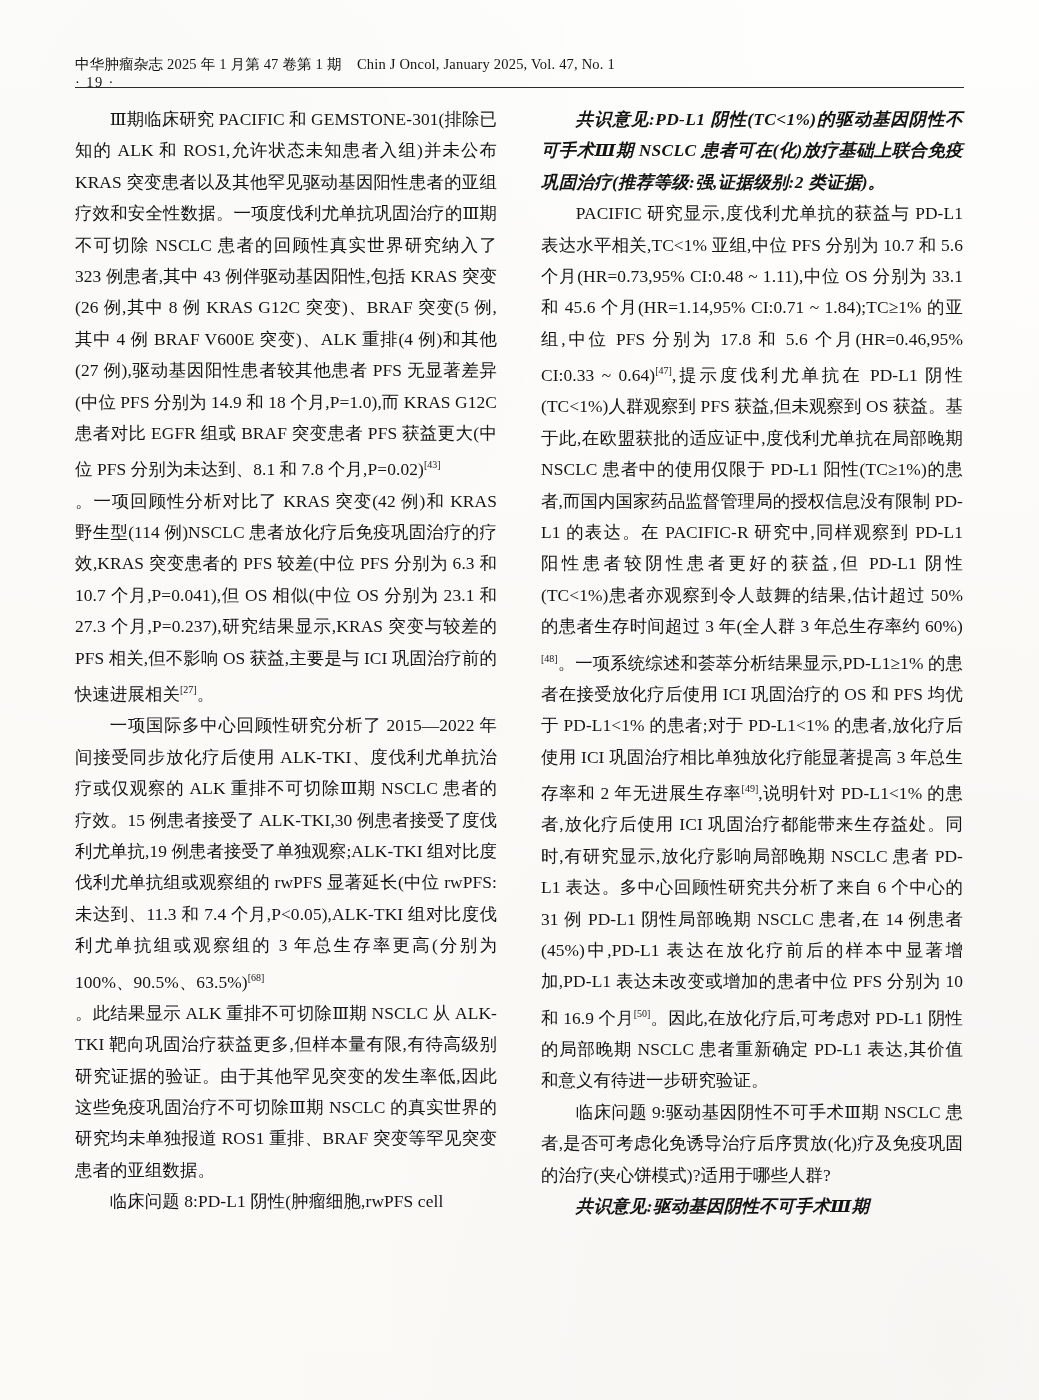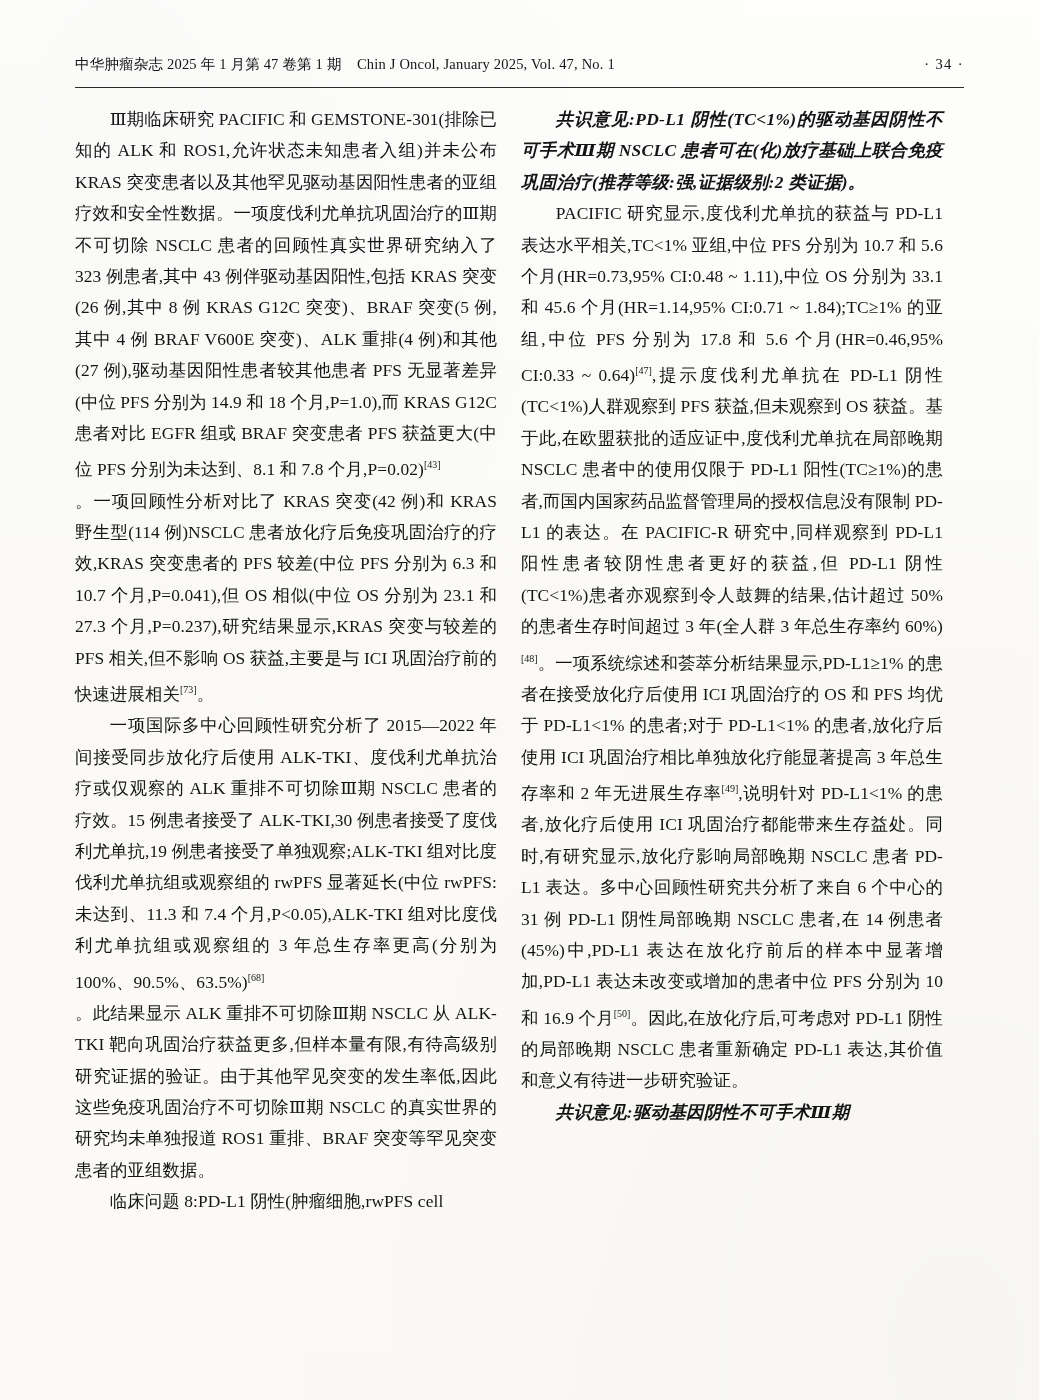--- a/index.html
+++ b/index.html
@@ -32,39 +32,40 @@
     position: absolute;
     top: 55px;
     left: 75px;
     right: 75px;
     height: 26px;
     display: flex;
     align-items: baseline;
     justify-content: space-between;
     border-bottom: 1.1px solid #2b2b2b;
     padding-bottom: 6px;
+    flex-direction: column;
   }
   .header-left {
     font-size: 14.5px;
     letter-spacing: 0.2px;
     white-space: nowrap;
   }
   .header-right {
     font-size: 14.5px;
     letter-spacing: 1.4px;
     white-space: nowrap;
   }
   .columns {
     position: absolute;
     top: 104px;
     left: 75px;
     right: 75px;
     bottom: 48px;
     display: flex;
-    gap: 24px;
+    gap: 44px;
   }
   .col {
     width: 422px;
     flex: 0 0 422px;
   }
   p {
     margin: 0;
     font-size: 17.4px;
     line-height: 31.4px;
     text-align: justify;
@@ -91,33 +92,34 @@
 
 <div class="page">
   <div class="paper-tint"></div>
 
   <div class="header">
     <div class="header-left">
       <span>中华肿瘤杂志 2025 年 1 月第 47 卷第 1 期</span>
       &nbsp;&nbsp;
       <span>Chin J Oncol, January 2025, Vol. 47, No. 1</span>
     </div>
-    <div class="header-right">· 34 ·</div>
+    <div class="header-right">· 19 ·</div>
   </div>
 
   <div class="columns">
 
     <div class="col">
       <p><span>Ⅲ期临床研究 PACIFIC 和 GEMSTONE-301(排除已知的 ALK 和 ROS1,允许状态未知患者入组)并未公布 KRAS 突变患者以及其他罕见驱动基因阳性患者的亚组疗效和安全性数据。一项度伐利尤单抗巩固治疗的Ⅲ期不可切除 NSCLC 患者的回顾性真实世界研究纳入了 323 例患者,其中 43 例伴驱动基因阳性,包括 KRAS 突变(26 例,其中 8 例 KRAS G12C 突变)、BRAF 突变(5 例,其中 4 例 BRAF V600E 突变)、ALK 重排(4 例)和其他(27 例),驱动基因阳性患者较其他患者 PFS 无显著差异(中位 PFS 分别为 14.9 和 18 个月,P=1.0),而 KRAS G12C 患者对比 EGFR 组或 BRAF 突变患者 PFS 获益更大(中位 PFS 分别为未达到、8.1 和 7.8 个月,P=0.02)</span><span class="sup">[43]</span></p>
-      <p class="no-indent"><span>。一项回顾性分析对比了 KRAS 突变(42 例)和 KRAS 野生型(114 例)NSCLC 患者放化疗后免疫巩固治疗的疗效,KRAS 突变患者的 PFS 较差(中位 PFS 分别为 6.3 和 10.7 个月,P=0.041),但 OS 相似(中位 OS 分别为 23.1 和 27.3 个月,P=0.237),研究结果显示,KRAS 突变与较差的 PFS 相关,但不影响 OS 获益,主要是与 ICI 巩固治疗前的快速进展相关</span><span class="sup">[73]</span>。</p>
+      <p class="no-indent"><span>。一项回顾性分析对比了 KRAS 突变(42 例)和 KRAS 野生型(114 例)NSCLC 患者放化疗后免疫巩固治疗的疗效,KRAS 突变患者的 PFS 较差(中位 PFS 分别为 6.3 和 10.7 个月,P=0.041),但 OS 相似(中位 OS 分别为 23.1 和 27.3 个月,P=0.237),研究结果显示,KRAS 突变与较差的 PFS 相关,但不影响 OS 获益,主要是与 ICI 巩固治疗前的快速进展相关</span><span class="sup">[27]</span>。</p>
       <p><span>一项国际多中心回顾性研究分析了 2015—2022 年间接受同步放化疗后使用 ALK-TKI、度伐利尤单抗治疗或仅观察的 ALK 重排不可切除Ⅲ期 NSCLC 患者的疗效。15 例患者接受了 ALK-TKI,30 例患者接受了度伐利尤单抗,19 例患者接受了单独观察;ALK-TKI 组对比度伐利尤单抗组或观察组的 rwPFS 显著延长(中位 rwPFS:未达到、11.3 和 7.4 个月,P&lt;0.05),ALK-TKI 组对比度伐利尤单抗组或观察组的 3 年总生存率更高(分别为 100%、90.5%、63.5%)</span><span class="sup">[68]</span></p>
       <p class="no-indent"><span>。此结果显示 ALK 重排不可切除Ⅲ期 NSCLC 从 ALK-TKI 靶向巩固治疗获益更多,但样本量有限,有待高级别研究证据的验证。由于其他罕见突变的发生率低,因此这些免疫巩固治疗不可切除Ⅲ期 NSCLC 的真实世界的研究均未单独报道 ROS1 重排、BRAF 突变等罕见突变患者的亚组数据。</span></p>
       <p><span>临床问题 8:PD-L1 阴性(肿瘤细胞,rwPFS cell</span></p>
     </div>
 
     <div class="col">
       <p class="consensus"><span>共识意见:PD-L1 阴性(TC&lt;1%)的驱动基因阴性不可手术Ⅲ期 NSCLC 患者可在(化)放疗基础上联合免疫巩固治疗(推荐等级:强,证据级别:2 类证据)。</span></p>
       <p><span>PACIFIC 研究显示,度伐利尤单抗的获益与 PD-L1 表达水平相关,TC&lt;1% 亚组,中位 PFS 分别为 10.7 和 5.6 个月(HR=0.73,95% CI:0.48 ~ 1.11),中位 OS 分别为 33.1 和 45.6 个月(HR=1.14,95% CI:0.71 ~ 1.84);TC≥1% 的亚组,中位 PFS 分别为 17.8 和 5.6 个月(HR=0.46,95% CI:0.33 ~ 0.64)</span><span class="sup">[47]</span><span>,提示度伐利尤单抗在 PD-L1 阴性(TC&lt;1%)人群观察到 PFS 获益,但未观察到 OS 获益。基于此,在欧盟获批的适应证中,度伐利尤单抗在局部晚期 NSCLC 患者中的使用仅限于 PD-L1 阳性(TC≥1%)的患者,而国内国家药品监督管理局的授权信息没有限制 PD-L1 的表达。在 PACIFIC-R 研究中,同样观察到 PD-L1 阳性患者较阴性患者更好的获益,但 PD-L1 阴性(TC&lt;1%)患者亦观察到令人鼓舞的结果,估计超过 50% 的患者生存时间超过 3 年(全人群 3 年总生存率约 60%)</span><span class="sup">[48]</span><span>。一项系统综述和荟萃分析结果显示,PD-L1≥1% 的患者在接受放化疗后使用 ICI 巩固治疗的 OS 和 PFS 均优于 PD-L1&lt;1% 的患者;对于 PD-L1&lt;1% 的患者,放化疗后使用 ICI 巩固治疗相比单独放化疗能显著提高 3 年总生存率和 2 年无进展生存率</span><span class="sup">[49]</span><span>,说明针对 PD-L1&lt;1% 的患者,放化疗后使用 ICI 巩固治疗都能带来生存益处。同时,有研究显示,放化疗影响局部晚期 NSCLC 患者 PD-L1 表达。多中心回顾性研究共分析了来自 6 个中心的 31 例 PD-L1 阴性局部晚期 NSCLC 患者,在 14 例患者(45%)中,PD-L1 表达在放化疗前后的样本中显著增加,PD-L1 表达未改变或增加的患者中位 PFS 分别为 10 和 16.9 个月</span><span class="sup">[50]</span><span>。因此,在放化疗后,可考虑对 PD-L1 阴性的局部晚期 NSCLC 患者重新确定 PD-L1 表达,其价值和意义有待进一步研究验证。</span></p>
+      <p><span>临床问题 9:驱动基因阴性不可手术Ⅲ期 NSCLC 患者,是否可考虑化免诱导治疗后序贯放(化)疗及免疫巩固的治疗(夹心饼模式)?适用于哪些人群?</span></p>
       <p class="consensus"><span>共识意见:驱动基因阴性不可手术Ⅲ期</span></p>
     </div>
 
   </div>
 </div>
 
 </body></html>

